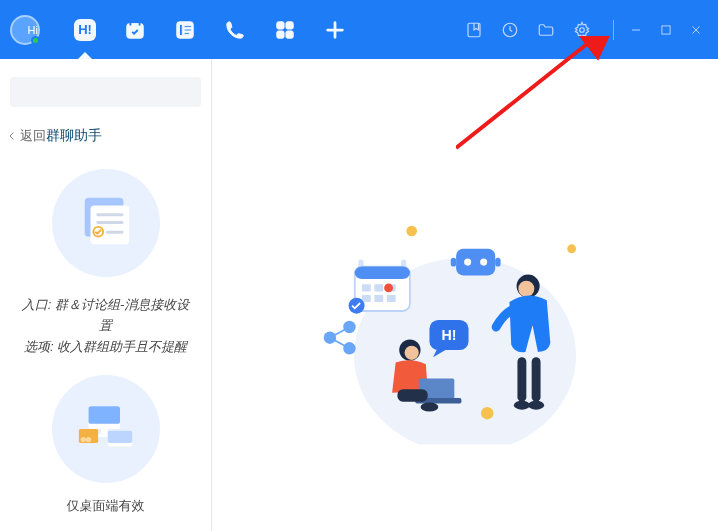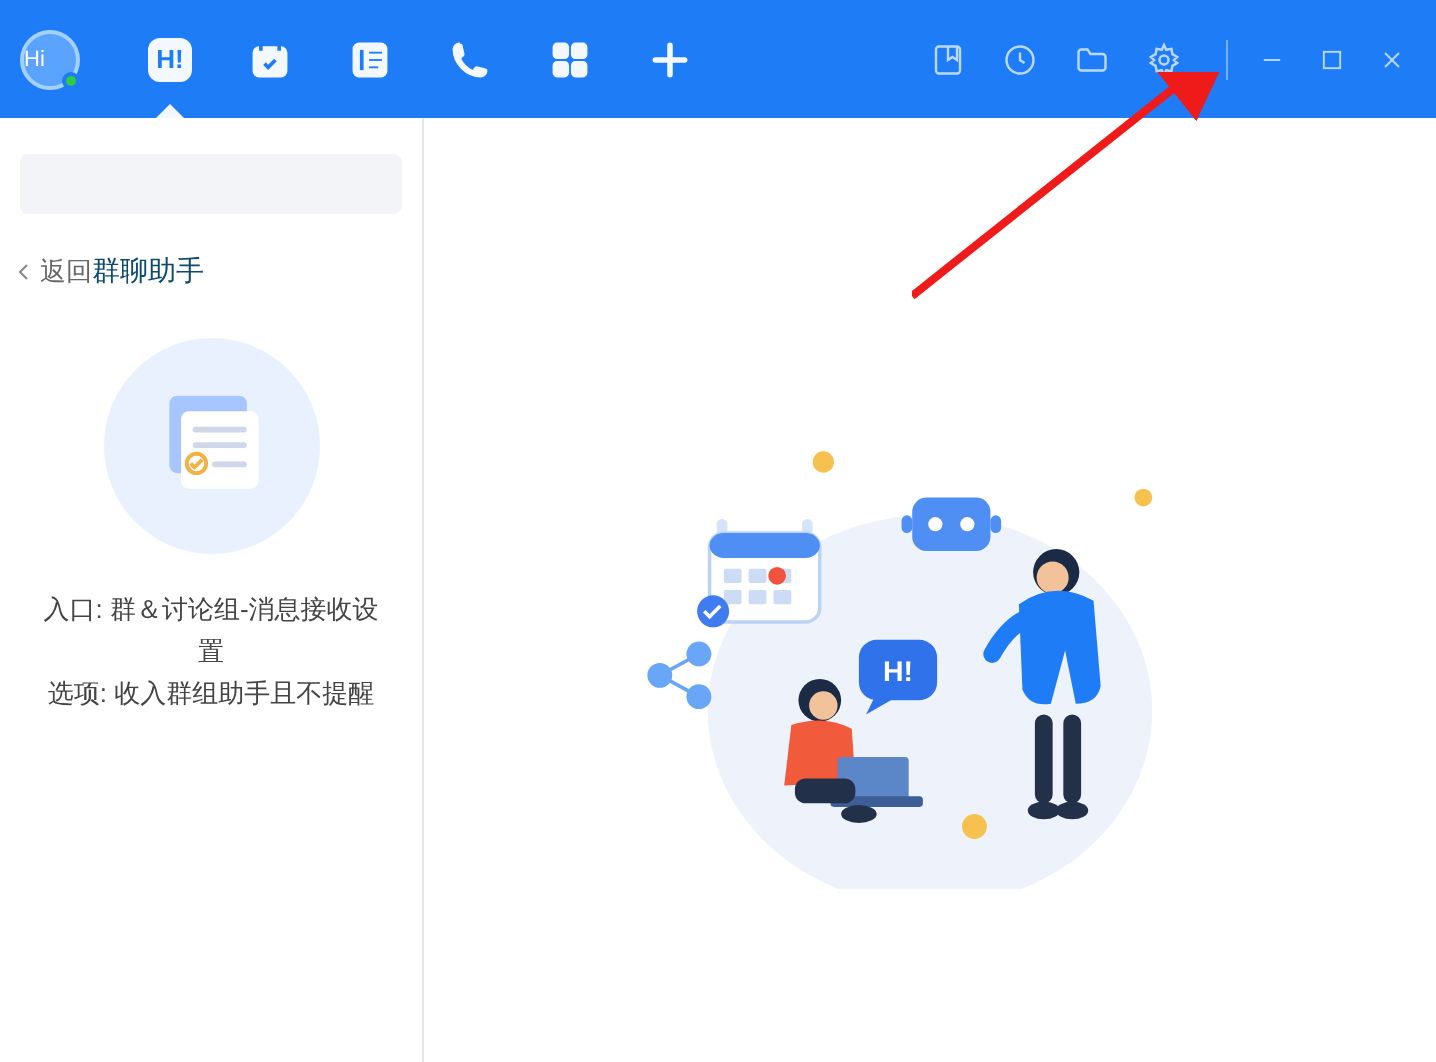--- a/index.html
+++ b/index.html
@@ -1,19 +1,19 @@
 <!DOCTYPE html>
 <html><head>
   <meta charset="utf-8">
   <style>
     * { margin: 0; padding: 0; box-sizing: border-box; }
     html, body { font-family: -apple-system, "Microsoft YaHei", sans-serif; font-size: 13px; color: #333; }
     .app { width: 718px; height: 531px; position: relative; background: #fff; overflow: hidden; }
     .titlebar { height: 59px; width: 100%; background: #1f7cf7; display: flex; align-items: center; padding: 0 10px; gap: 6px; color: #fff; position: relative; }
-    .avatar { width: 30px; height: 30px; border-radius: 50%; background: #5aa3ff; border: 2px solid #a6d0ff; display: flex; align-items: center; justify-content: flex-start; font-size: 11px; color: #fff; position: relative; }
+    .avatar { width: 30px; height: 30px; border-radius: 50%; background: #5aa3ff; border: 2px solid #a6d0ff; display: flex; align-items: center; justify-content: flex-end; font-size: 11px; color: #fff; position: relative; }
     .avatar .dot { position: absolute; bottom: -2px; right: -2px; width: 9px; height: 9px; background: #2ecc40; border: 2px solid #1f7cf7; border-radius: 50%; }
     .nav-icons { display: flex; align-items: center; gap: 28px; margin-left: 28px; }
     .nav-icon { width: 22px; height: 22px; display: flex; align-items: center; justify-content: center; cursor: pointer; opacity: 0.95; }
     .nav-icon svg { stroke: #fff; fill: #fff; }
     .chat-tab { position: relative; }
     .chat-tab .badge { width: 22px; height: 22px; border-radius: 6px; background: #fff; color: #1f7cf7; font-weight: bold; font-size: 13px; display: flex; align-items: center; justify-content: center; }
     .chat-tab::after { content: ''; position: absolute; bottom: -18px; left: 50%; transform: translateX(-50%); border-left: 7px solid transparent; border-right: 7px solid transparent; border-bottom: 7px solid #fff; }
     .spacer { flex: 1; }
     .right-icons { display: flex; align-items: center; gap: 18px; }
     .right-icons .ic { width: 18px; height: 18px; cursor: pointer; opacity: 0.9; display:flex; align-items:center; justify-content:center; }
@@ -28,21 +28,21 @@
     .search { margin: 8px 10px 0 10px; height: 30px; border-radius: 4px; background: #f2f4f7; display: flex; align-items: center; padding: 0 8px; gap: 6px; }
     .search svg { stroke: #9aa3b2; fill:none; }
     .search input { flex:1; border:0; background:transparent; outline:none; font-size:13px; color:#333; }
     .crumbs { display: flex; align-items: center; gap: 0; margin: 20px 12px 6px 6px; }
     .back { display: flex; align-items: center; gap: 2px; color: #666; font-size: 13px; cursor:pointer; }
     .back svg { stroke:#888; }
     .title { color: #0c4a6e; font-size: 14px; }
     .section { display:flex; flex-direction:column; align-items:center; text-align:center; padding: 18px 16px 0 16px; }
     .bubble { width: 108px; height: 108px; border-radius: 50%; background: #e9f1ff; display:flex; align-items:center; justify-content:center; }
     .bubble svg { display:block; }
-    .caption { margin-top: 18px; font-size: 13px; color: #444; line-height: 1.6; }
+    .caption { margin-top: 18px; font-size: 13px; color: #444; line-height: 1.6; font-style: italic; }
     .caption2 { margin-top: 14px; font-size: 13px; color: #444; }
 
     .main { flex:1; position: relative; background:#fff; }
     .illus { position:absolute; left:50%; top:50%; transform:translate(-50%, -40%); width: 320px; }
 
     .arrow { position:absolute; top:36px; left:456px; pointer-events:none; }
   </style>
 </head>
 <body>
 
@@ -180,20 +180,36 @@
             <path d="M21 41l2 2 4-4" stroke="#f5b042" stroke-width="2" fill="none"></path>
             <rect x="32" y="40" width="18" height="3" rx="1.5" fill="#cfd8e8"></rect>
           </svg>
         </div>
         <div class="caption">
           <div>入口: 群＆讨论组-消息接收设置</div>
           <div>选项: 收入群组助手且不提醒</div>
         </div>
       </div>
 
+      <div class="section">
+        <div class="bubble">
+          <svg width="70" height="70" viewBox="0 0 80 80">
+            <rect x="20" y="14" width="36" height="26" rx="3" fill="#fff"></rect>
+            <rect x="20" y="14" width="36" height="20" rx="3" fill="#7fb3ff"></rect>
+            <rect x="34" y="40" width="8" height="6" fill="#fff"></rect>
+            <rect x="28" y="46" width="20" height="3" rx="1.5" fill="#fff"></rect>
+            <rect x="9" y="40" width="22" height="16" rx="2" fill="#f5b042"></rect>
+            <circle cx="14" cy="52" r="3" fill="#ffd99c"></circle>
+            <circle cx="20" cy="52" r="3" fill="#ffd99c"></circle>
+            <rect x="42" y="42" width="28" height="18" rx="2" fill="#fff"></rect>
+            <rect x="42" y="42" width="28" height="14" rx="2" fill="#bcd5ff"></rect>
+          </svg>
+        </div>
+        <div class="caption2">仅桌面端有效</div>
+      </div>
 
     </div>
 
     <div class="main">
       <svg class="illus" viewBox="0 0 360 280">
         <ellipse cx="180" cy="180" rx="125" ry="110" fill="#eef3fb"></ellipse>
 
         <circle cx="120" cy="40" r="6" fill="#f6c14e"></circle>
         <circle cx="300" cy="60" r="5" fill="#f6c14e"></circle>
         <circle cx="205" cy="245" r="7" fill="#f6c14e"></circle>

